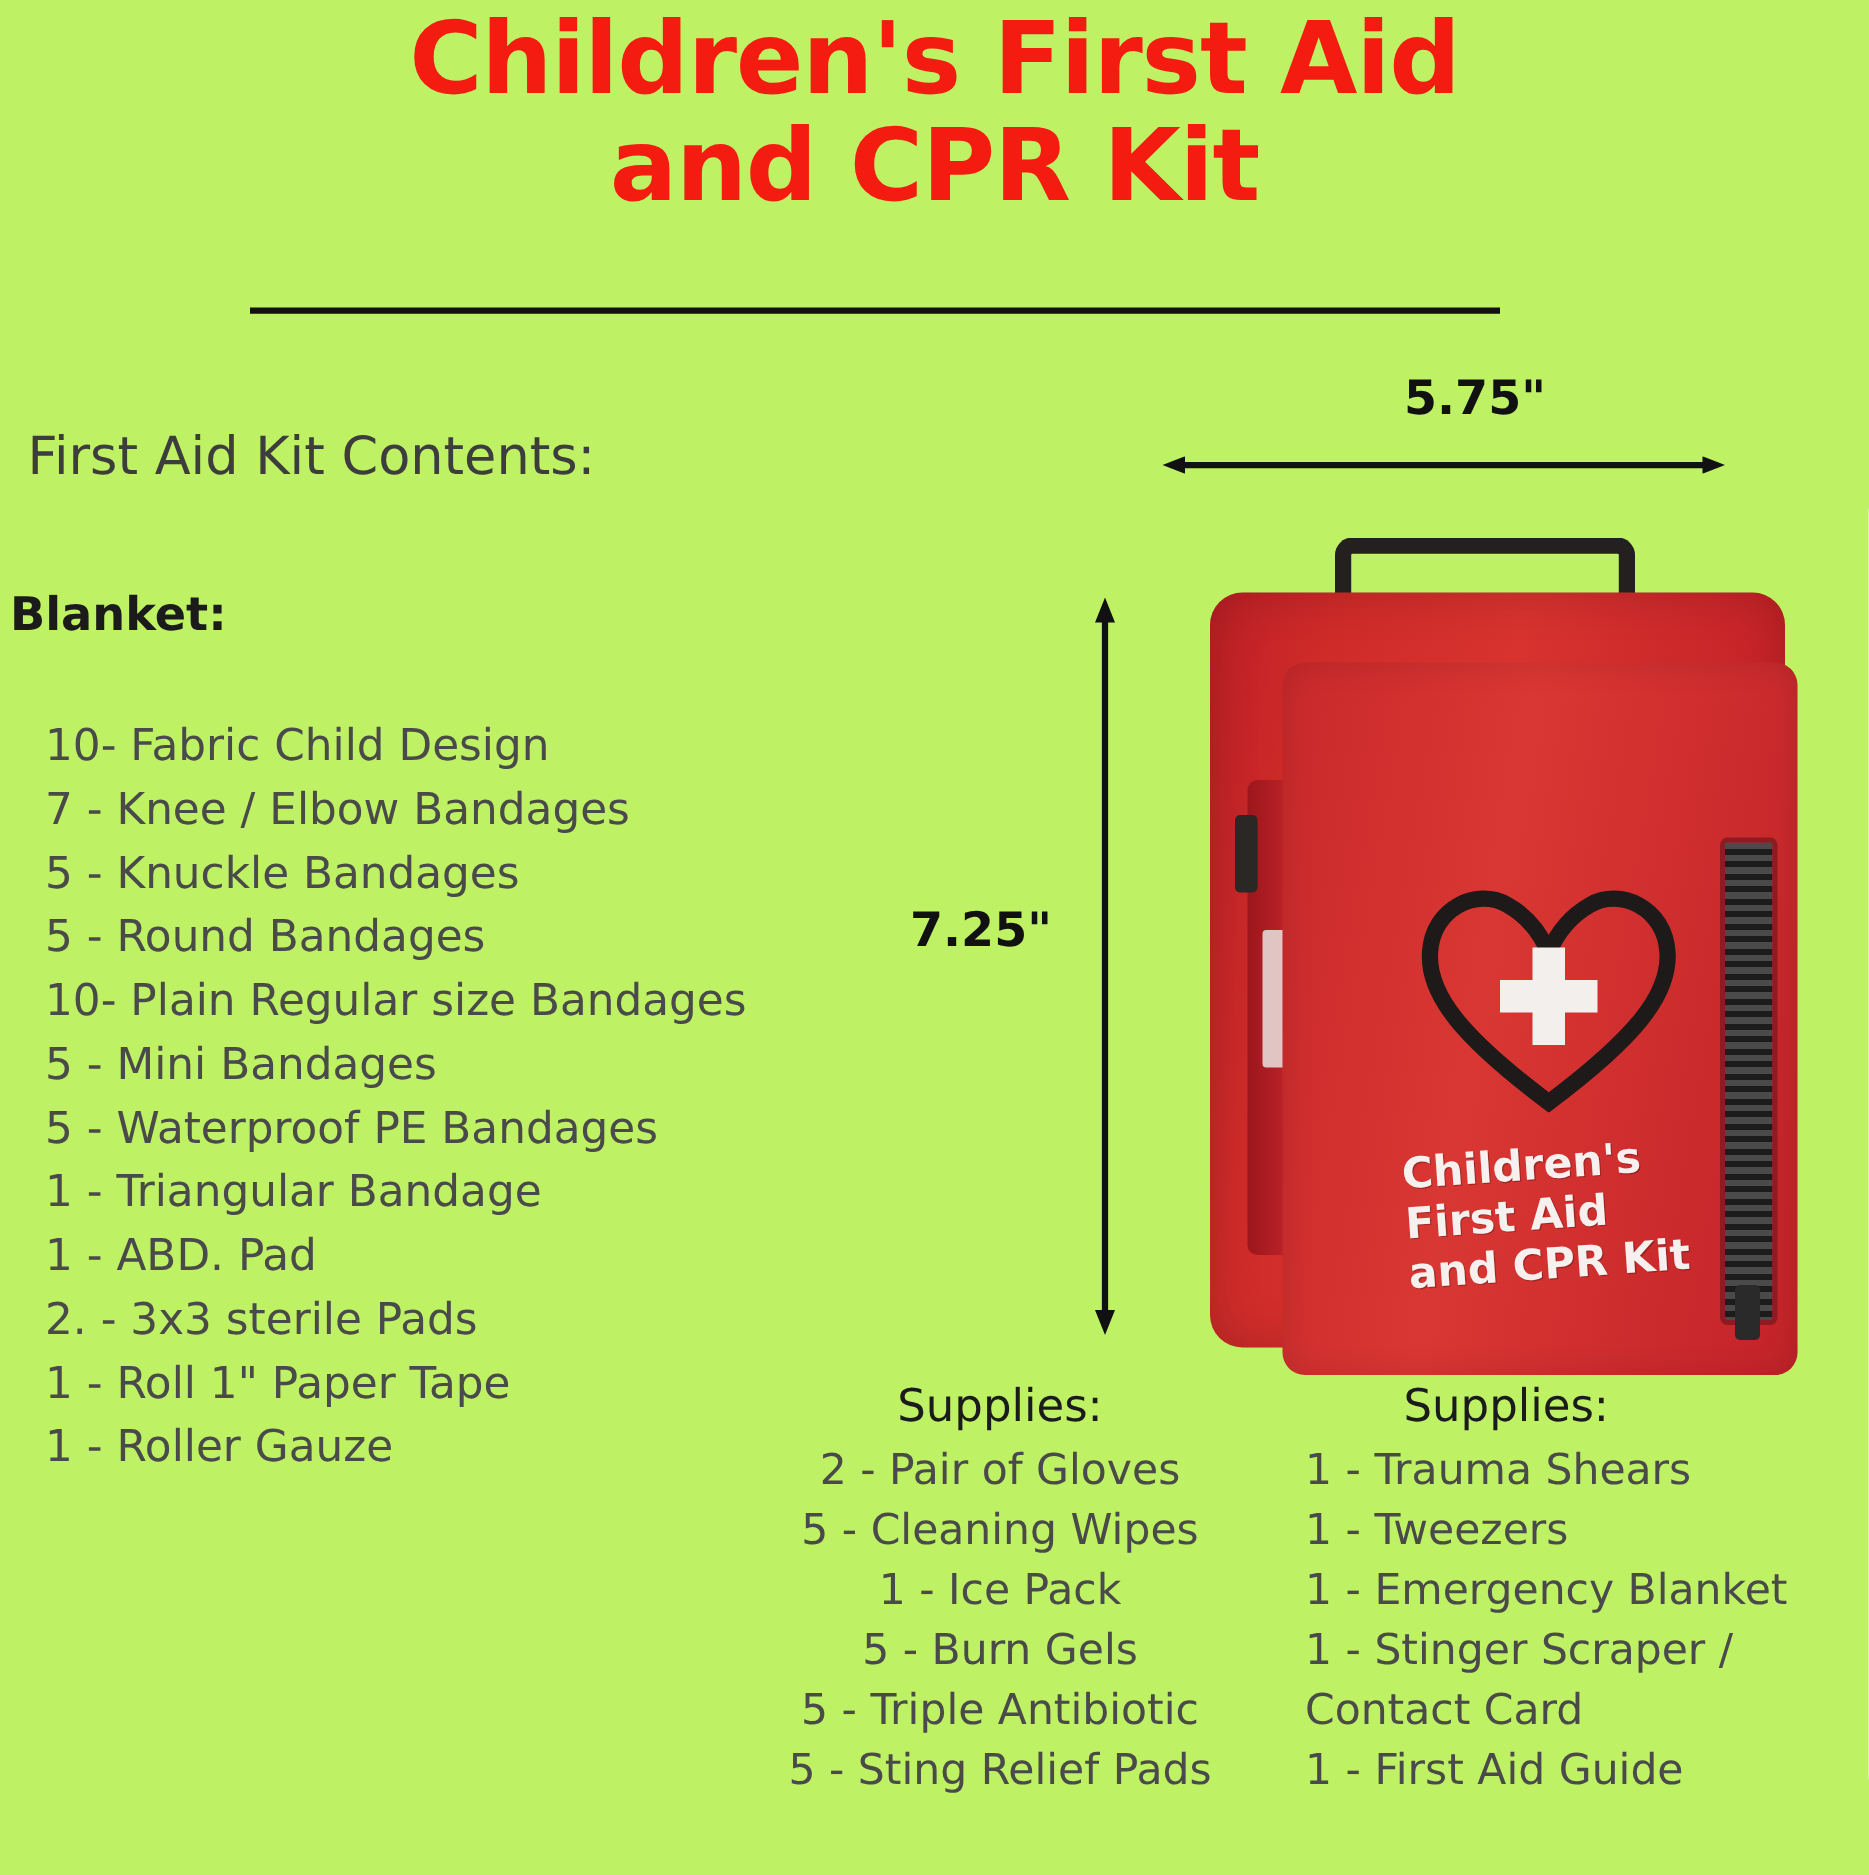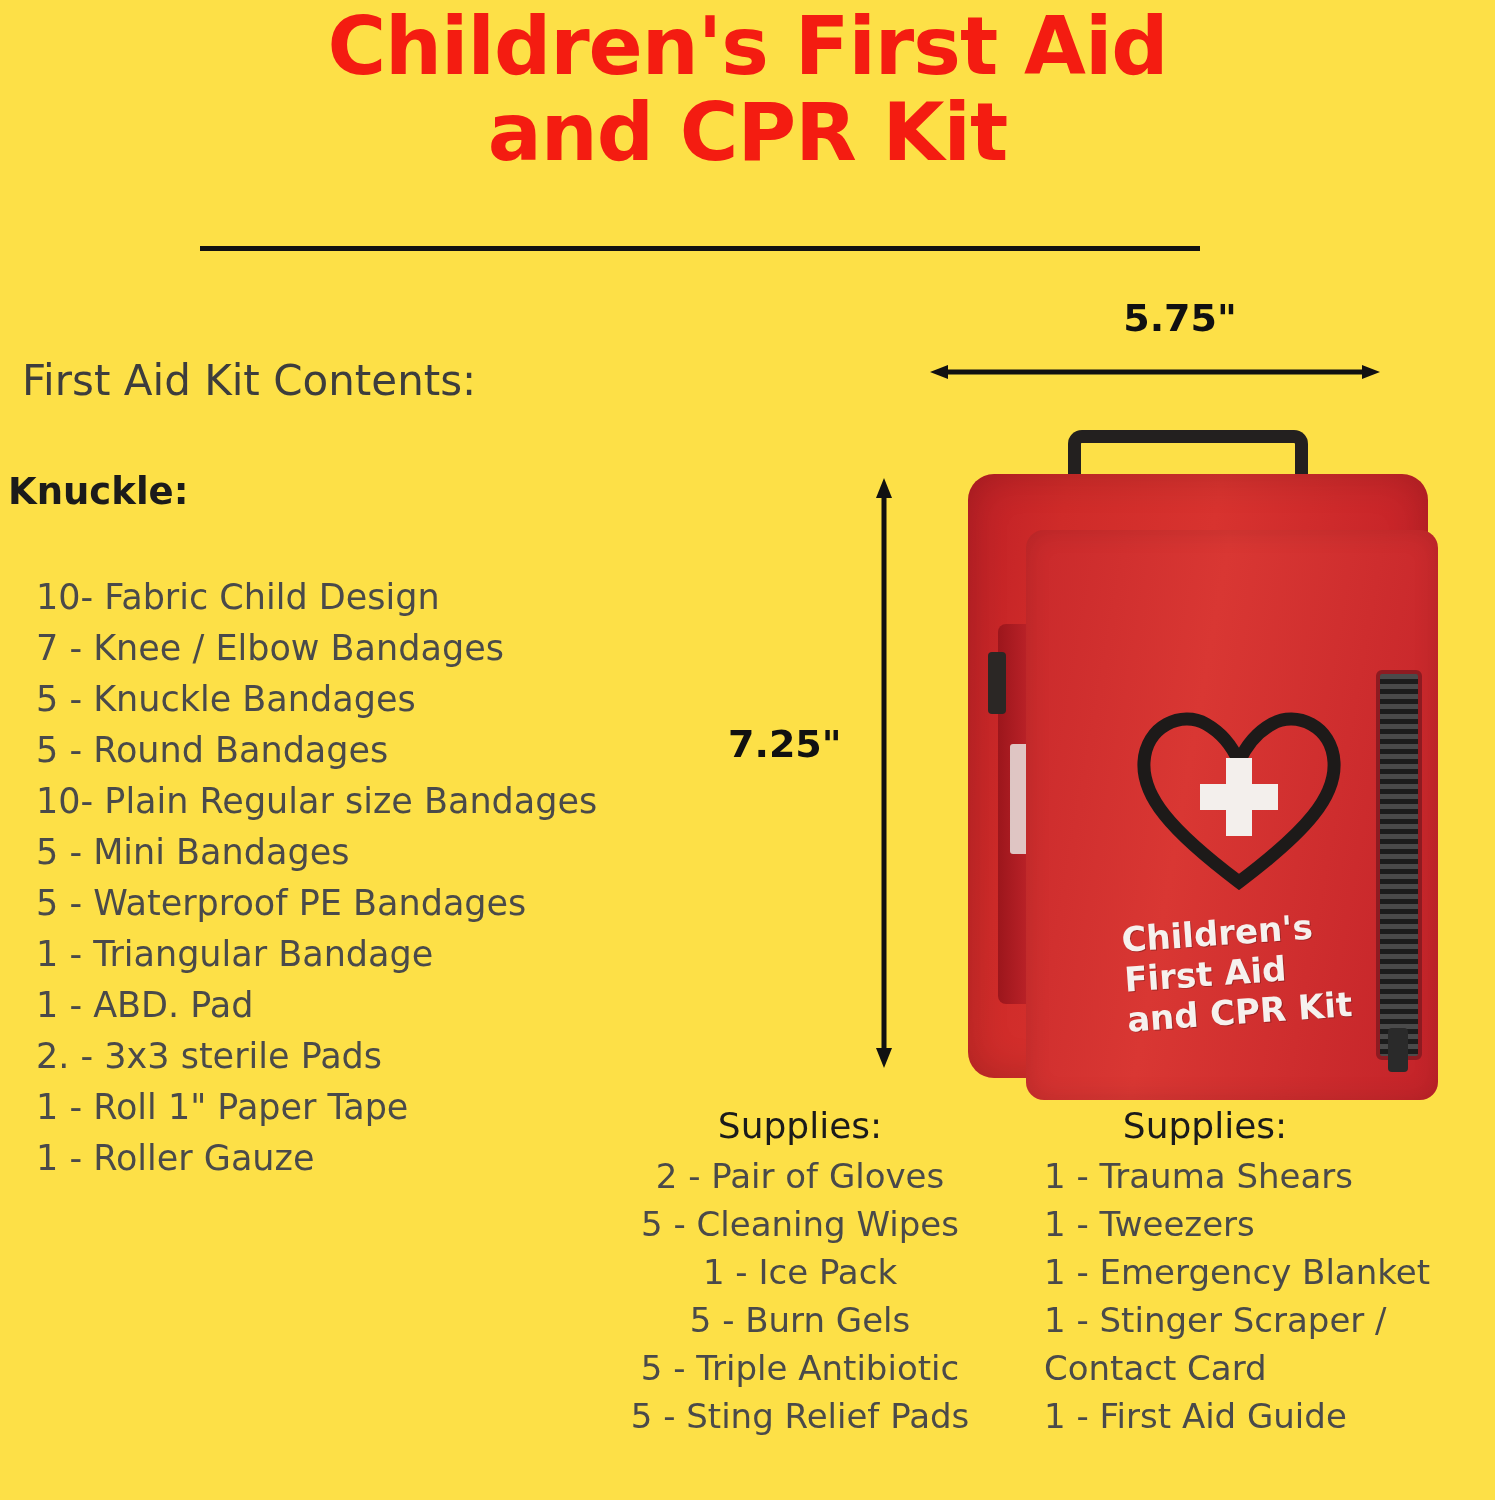--- a/index.html
+++ b/index.html
@@ -7,21 +7,21 @@
     margin: 0; padding: 0;
     width: 1495px; height: 1500px;
     background: #ffffff;
     font-family: "DejaVu Sans", sans-serif;
     overflow: hidden;
   }
   #page {
     position: relative;
     width: 1495px;
     height: 1500px;
-    background: #fde047;
+    background: #bef264;
   }
 
   
   .title-block {
     position: absolute;
     top: 4px; left: 0; width: 1495px;
     text-align: center;
   }
   .title-line {
     color: #f41c11;
@@ -41,21 +41,20 @@
   }
 
   
   .contents-heading {
     position: absolute;
     top: 340px; left: 22px;
     font-size: 42px;
     color: #3d3d3d;
     font-family: "DejaVu Sans", sans-serif;
     white-space: nowrap;
-    margin-top: 16px;
   }
   .bandages-heading {
     position: absolute;
     top: 470px; left: 8px;
     font-size: 37px;
     font-weight: bold;
     color: #1b1b1b;
     font-family: "DejaVu Sans", sans-serif;
   }
   .bandages-list {
@@ -227,21 +226,21 @@
 
 <div id="page">
 
   <div class="title-block">
     <div class="title-line">Children's First Aid</div>
     <div class="title-line">and CPR Kit</div>
   </div>
   <div class="title-rule"></div>
 
   <div class="contents-heading">First Aid Kit Contents:</div>
-  <div class="bandages-heading">Knuckle:</div>
+  <div class="bandages-heading">Blanket:</div>
   <div class="bandages-list">
     <div class="row">10- Fabric Child Design</div>
     <div class="row">7  - Knee / Elbow Bandages</div>
     <div class="row">5  - Knuckle Bandages</div>
     <div class="row">5  - Round Bandages</div>
     <div class="row">10- Plain Regular size Bandages</div>
     <div class="row">5  - Mini Bandages</div>
     <div class="row">5  - Waterproof PE Bandages</div>
     <div class="row">1  - Triangular Bandage</div>
     <div class="row">1  - ABD. Pad</div>

